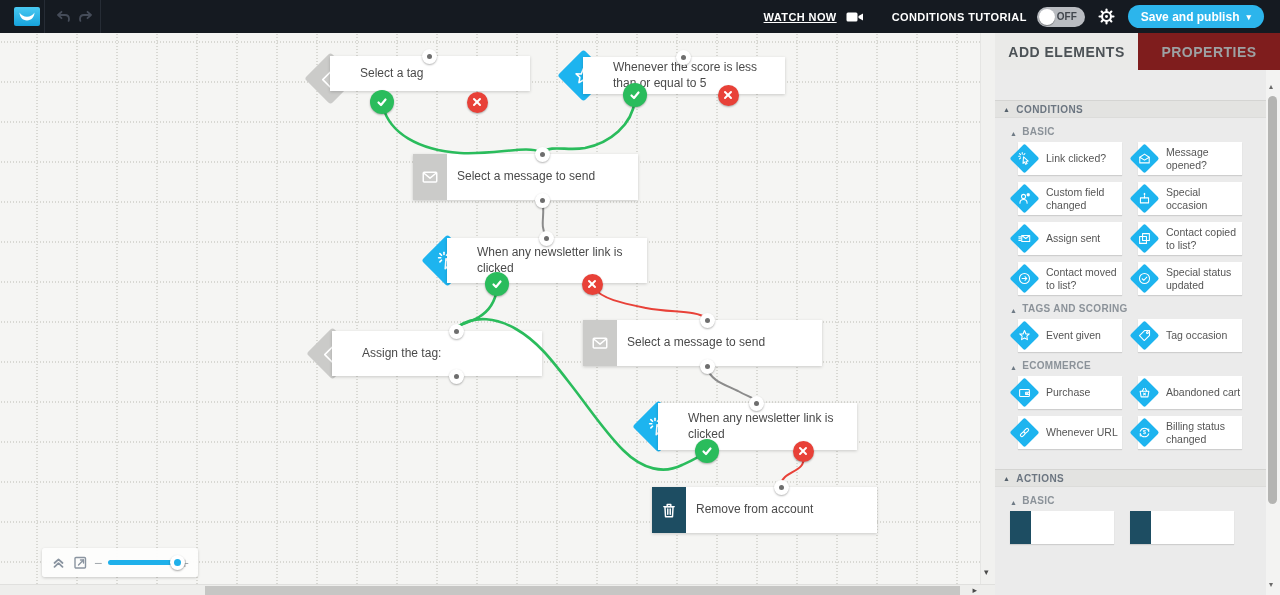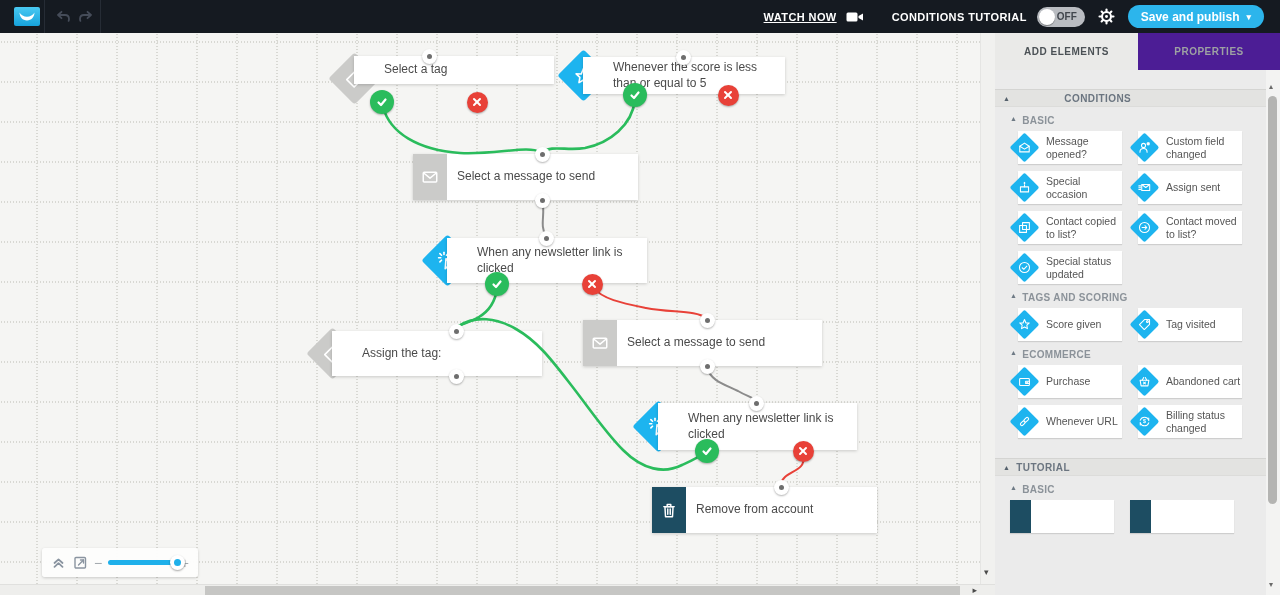--- a/index.html
+++ b/index.html
@@ -55,30 +55,30 @@
 
   
   .vgutter{position:absolute;left:980px;top:33px;width:15px;height:562px;background:#f1f1ef;border-left:1px solid #e5e5e3;z-index:7}
   .vgutter .arr{position:absolute;left:3px;bottom:18px;font-size:9px;color:#4a4a4a;cursor:pointer}
   .hscroll{position:absolute;left:0;top:584px;width:995px;height:11px;background:#eeeeec;border-top:1px solid #e0e0de;z-index:8}
   .hscroll .thumb{position:absolute;left:205px;top:1px;width:755px;height:9px;background:#c6c6c4;cursor:pointer}
   .hscroll .arr{position:absolute;right:18px;top:0;font-size:9px;color:#4a4a4a;cursor:pointer}
 
   
   .tabs{position:absolute;left:995px;top:33px;width:285px;height:37px;display:flex;z-index:9}
-  .tab{display:flex;align-items:center;justify-content:center;font-size:10px;font-weight:bold;letter-spacing:.5px;cursor:pointer}
+  .tab{display:flex;align-items:center;justify-content:center;font-size:14px;font-weight:bold;letter-spacing:.5px;cursor:pointer}
   .tab-add{width:143px;background:#eaeae8;color:#4c5256}
-  .tab-prop{flex:1;background:#4c1d95;color:#9da1a3}
+  .tab-prop{flex:1;background:#7f1d1d;color:#9da1a3}
   .sidebar-content{position:absolute;left:995px;top:70px;width:271px;height:525px;background:#ebebeb;overflow:hidden;padding-top:15px;z-index:5}
   .section-bar{height:18px;background:#e3e3e1;border-top:1px solid #d4d4d2;border-bottom:1px solid #dcdcda;
     display:flex;align-items:center;padding-left:8px;font-size:10px;font-weight:bold;color:#6b7580;letter-spacing:.4px;
     margin-top:20px;cursor:pointer}
   .section-bar .tri{font-size:7px;color:#55616c;margin-right:6px}
   .sub-header{margin:8px 0 5px 15px;font-size:10px;font-weight:bold;color:#8b9299;letter-spacing:.3px;
-    display:flex;align-items:flex-start;cursor:pointer}
+    display:flex;align-items:flex-end;cursor:pointer}
   .sub-header .tri{font-size:7px;color:#6e7a85;margin-right:5px}
   .items-grid{display:grid;grid-template-columns:104px 104px;column-gap:16px;row-gap:7px;margin-left:23px;margin-top:0}
   .items-grid.action-grid{margin-left:15px}
   .el-item{position:relative;height:33px;background:#fff;box-shadow:0 1px 1px rgba(0,0,0,.12);display:flex;align-items:center;cursor:pointer}
   .el-item .el-label{padding-left:28px;font-size:10.5px;color:#555;line-height:1.15}
   .el-diamond{position:absolute;left:-4px;top:6px;width:21px;height:21px;border-radius:2px;transform:rotate(45deg);
     display:flex;align-items:center;justify-content:center}
   .el-diamond>span{transform:rotate(-45deg);display:flex}
   .el-square{position:absolute;left:0;top:0;bottom:0;width:21px}
   .sb-scrollbar{position:absolute;left:1266px;top:70px;width:14px;height:525px;background:#f3f3f2;z-index:9}
@@ -140,21 +140,21 @@
       </span>
       <div class="save-btn">
         <span>Save and publish</span>
         <span class="caret">▾</span>
       </div>
     </div>
   </header>
 
   <div class="canvas" id="canvas">
     <div id="node-layer">
-        <div class="flow-node" style="left: 330px; top: 23px; width: 200px; height: 28px; margin-left: 24px;">
+        <div class="flow-node" style="left: 330px; top: 23px; width: 200px; height: 35px;">
           <div class="node-badge-diamond" style="background: rgb(203, 203, 201); left: -18.5px; top: 4px;">
             <span>
               <svg width="20" height="20" viewBox="0 0 16 16" fill="none" stroke="#fff" stroke-width="1.3" stroke-linecap="round" stroke-linejoin="round">
                 <path d="M1.8 8.3 L8.3 1.8 H14.2 V7.7 L7.7 14.2 Z"></path>
                 <circle cx="11.6" cy="4.4" r="1.2"></circle>
               </svg>
             </span>
           </div>
           <div class="node-card" style="padding-left: 30px;">
             <span class="label">Select a tag</span>
@@ -354,29 +354,44 @@
   <div class="hscroll">
     <div class="thumb"></div>
     <span class="arr">▸</span>
   </div>
 
   <div class="tabs">
     <div class="tab tab-add">ADD ELEMENTS</div>
     <div class="tab tab-prop">PROPERTIES</div>
   </div>
   <div class="sidebar-content" id="sidebar-content">
-      <div class="section-bar" style="margin-top: 4px; gap: 48px;">
+      <div class="section-bar" style="margin-top: 15px;">
         <span class="tri">▲</span>
         <span>CONDITIONS</span>
       </div>
       <div class="sub-header">
         <span class="tri">▲</span>
         <span>BASIC</span>
       </div>
       <div class="items-grid">
+        <div class="el-item">
+          <div class="el-diamond" style="background: rgb(29, 180, 239);">
+            <span>
+              <svg width="13" height="13" viewBox="0 0 16 16" fill="none" stroke="#fff" stroke-width="1.3" stroke-linecap="round" stroke-linejoin="round">
+                <path d="M6.8 6 L12.6 11.2 L9.8 11.7 L11.2 14.3 L9.4 15 L8.1 12.3 L6.2 14 Z"></path>
+                <path d="M5.2 0.8 V2.6"></path>
+                <path d="M0.8 5.2 H2.6"></path>
+                <path d="M1.9 1.9 L3.2 3.2"></path>
+                <path d="M1.9 8.5 L3.2 7.2"></path>
+                <path d="M8.5 1.9 L7.2 3.2"></path>
+              </svg>
+            </span>
+          </div>
+          <span class="el-label">Link clicked?</span>
+        </div>
         <div class="el-item">
           <div class="el-diamond" style="background: rgb(29, 180, 239);">
             <span>
               <svg width="13" height="13" viewBox="0 0 16 16" fill="none" stroke="#fff" stroke-width="1.3" stroke-linecap="round" stroke-linejoin="round">
                 <path d="M2.2 6.4 L8 2.6 L13.8 6.4 V13.4 H2.2 Z"></path>
                 <path d="M2.2 6.4 L8 10 L13.8 6.4"></path>
               </svg>
             </span>
           </div>
           <span class="el-label">Message opened?</span>
@@ -463,32 +478,32 @@
       </div>
       <div class="items-grid">
         <div class="el-item">
           <div class="el-diamond" style="background: rgb(29, 180, 239);">
             <span>
               <svg width="13" height="13" viewBox="0 0 16 16" fill="none" stroke="#fff" stroke-width="1.3" stroke-linecap="round" stroke-linejoin="round">
                 <polygon points="8,1.8 9.8,6.2 13.9,6.1 10.9,8.9 11.6,13.1 8,11 4.4,13.1 5.1,8.9 2.1,6.1 6.2,6.2"></polygon>
               </svg>
             </span>
           </div>
-          <span class="el-label">Score given</span>
+          <span class="el-label">Event given</span>
         </div>
         <div class="el-item">
           <div class="el-diamond" style="background: rgb(29, 180, 239);">
             <span>
               <svg width="13" height="13" viewBox="0 0 16 16" fill="none" stroke="#fff" stroke-width="1.3" stroke-linecap="round" stroke-linejoin="round">
                 <path d="M1.8 8.3 L8.3 1.8 H14.2 V7.7 L7.7 14.2 Z"></path>
                 <circle cx="11.6" cy="4.4" r="1.2"></circle>
               </svg>
             </span>
           </div>
-          <span class="el-label">Tag visited</span>
+          <span class="el-label">Tag occasion</span>
         </div>
       </div>
       <div class="sub-header">
         <span class="tri">▲</span>
         <span>ECOMMERCE</span>
       </div>
       <div class="items-grid">
         <div class="el-item">
           <div class="el-diamond" style="background: rgb(29, 180, 239);">
             <span>
@@ -538,21 +553,21 @@
                 <path d="M2.8 9.6 L2.8 12.4"></path>
                 <text x="8" y="10.4" font-size="6.5" fill="#fff" stroke="none" text-anchor="middle" font-weight="bold" font-family="Liberation Sans">$</text>
               </svg>
             </span>
           </div>
           <span class="el-label">Billing status changed</span>
         </div>
       </div>
       <div class="section-bar">
         <span class="tri">▲</span>
-        <span>TUTORIAL</span>
+        <span>ACTIONS</span>
       </div>
       <div class="sub-header">
         <span class="tri">▲</span>
         <span>BASIC</span>
       </div>
       <div class="items-grid action-grid">
         <div class="el-item">
           <div class="el-square" style="background: rgb(29, 77, 98);"></div>
           <span class="el-label"></span>
         </div>

